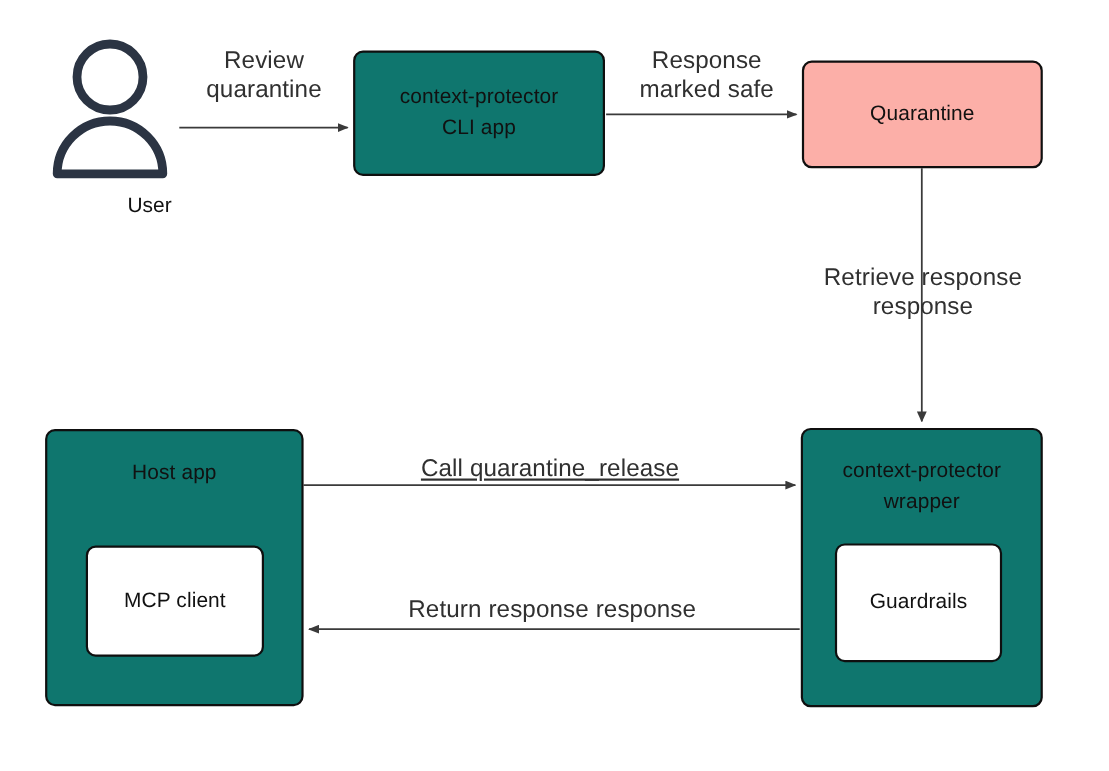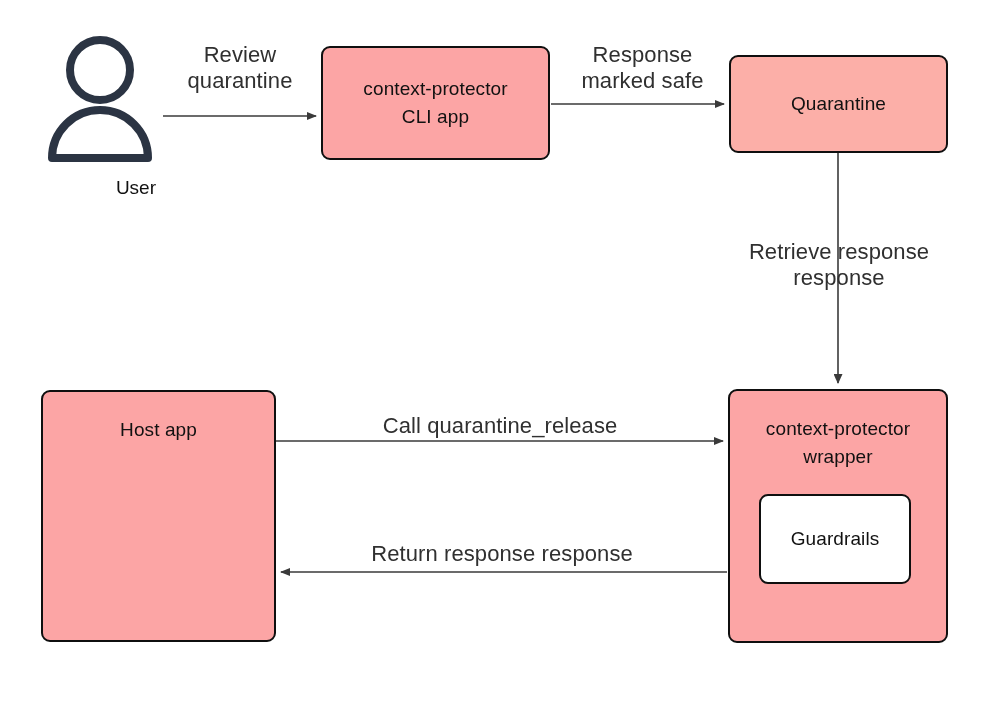--- a/index.html
+++ b/index.html
@@ -28,21 +28,21 @@
   .node-box {
     position: absolute;
     box-sizing: border-box;
     border: 2px solid #0f0f0f;
     border-radius: 9px;
     display: flex;
     align-items: center;
     justify-content: center;
     text-align: center;
   }
-  .fill-cream { background: #fca5a5; }
+  .fill-cream { background: #0f766e; }
   .fill-pink  { background: #fcafa8; }
   .fill-white { background: #ffffff; }
 
   .node-label {
     font-size: 19px;
     line-height: 28px;
     color: #111111;
     letter-spacing: 0.1px;
     white-space: pre-line;
     padding: 0 6px;
@@ -117,36 +117,39 @@
   </div>
 
   <div class="node-box fill-pink" style="left:729px; top:55px; width:219px; height:98px;">
     <span class="node-label">Quarantine</span>
   </div>
 
   <div class="node-box fill-cream title-top" style="left:41px; top:390px; width:235px; height:252px;">
     <span class="node-label">Host app</span>
   </div>
 
+  <div class="node-box fill-white" style="left:78px; top:496px; width:162px; height:101px;">
+    <span class="node-label">MCP client</span>
+  </div>
 
   <div class="node-box fill-cream title-top" style="left:728px; top:389px; width:220px; height:254px;">
     <span class="node-label">context-protector
 wrapper</span>
   </div>
 
-  <div class="node-box fill-white" style="left:759px; top:494px; width:152px; height:90px;">
+  <div class="node-box fill-white" style="left:759px; top:494px; width:152px; height:108px;">
     <span class="node-label">Guardrails</span>
   </div>
 
   <div class="edge-label" style="left:160px; top:42px; width:160px;">Review
 quarantine</div>
 
   <div class="edge-label" style="left:560px; top:42px; width:165px;">Response
 marked safe</div>
 
   <div class="edge-label" style="left:729px; top:239px; width:220px;">Retrieve response
 response</div>
 
-  <div class="edge-label" style="left:325px; top:413px; width:350px;">Call quarantine_release</div>
+  <div class="edge-label" style="left:325px; top:413px; width:350px;text-decoration:underline;">Call quarantine_release</div>
 
   <div class="edge-label" style="left:327px; top:541px; width:350px;">Return response response</div>
 
 </div>
 
 </body></html>

